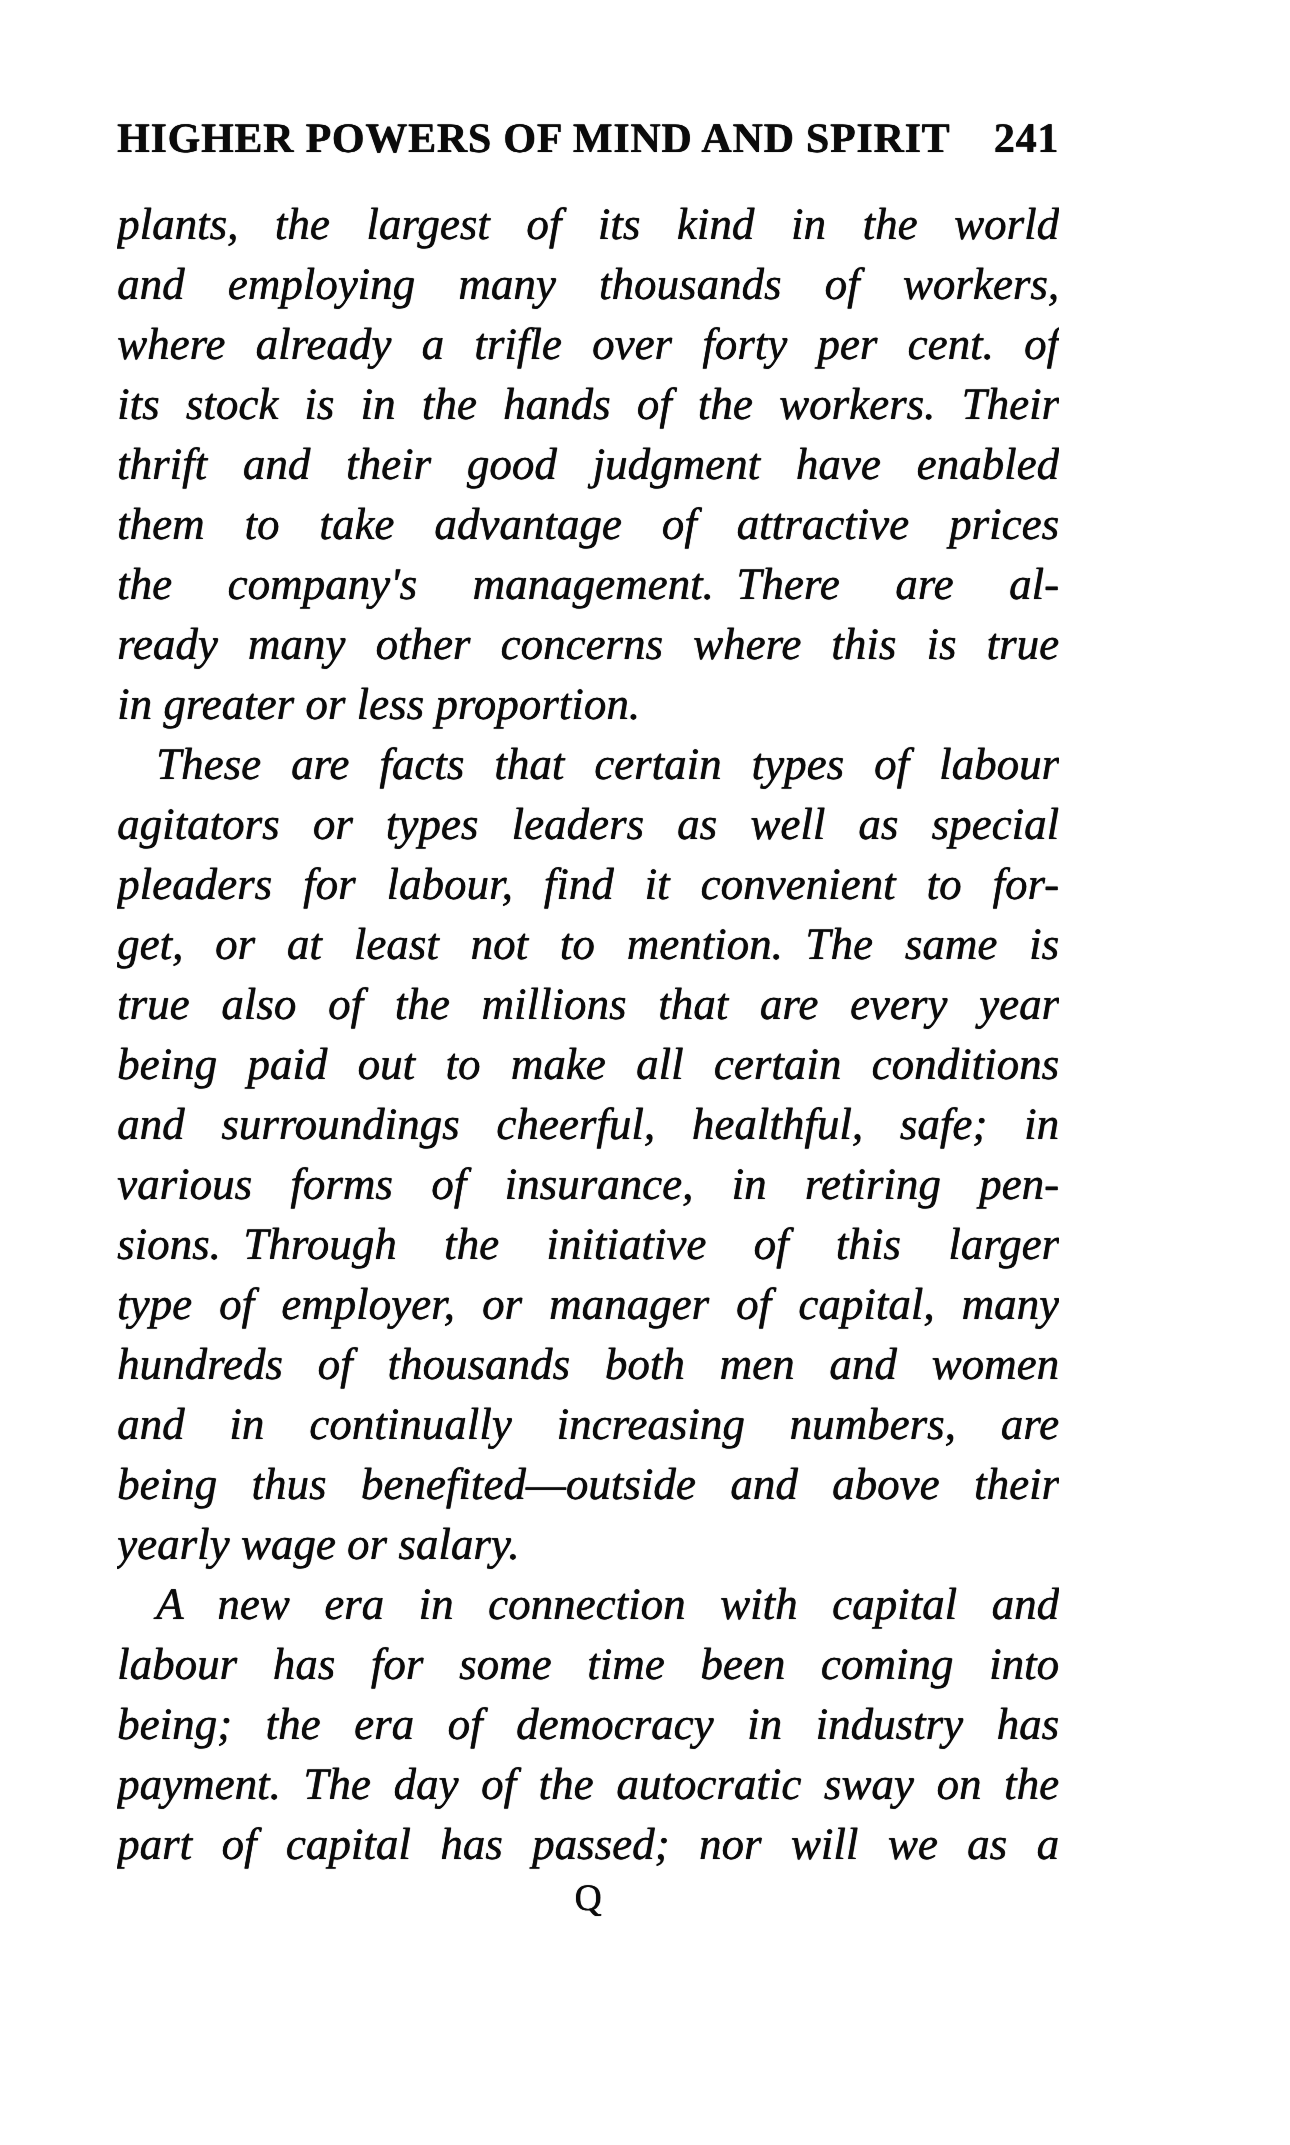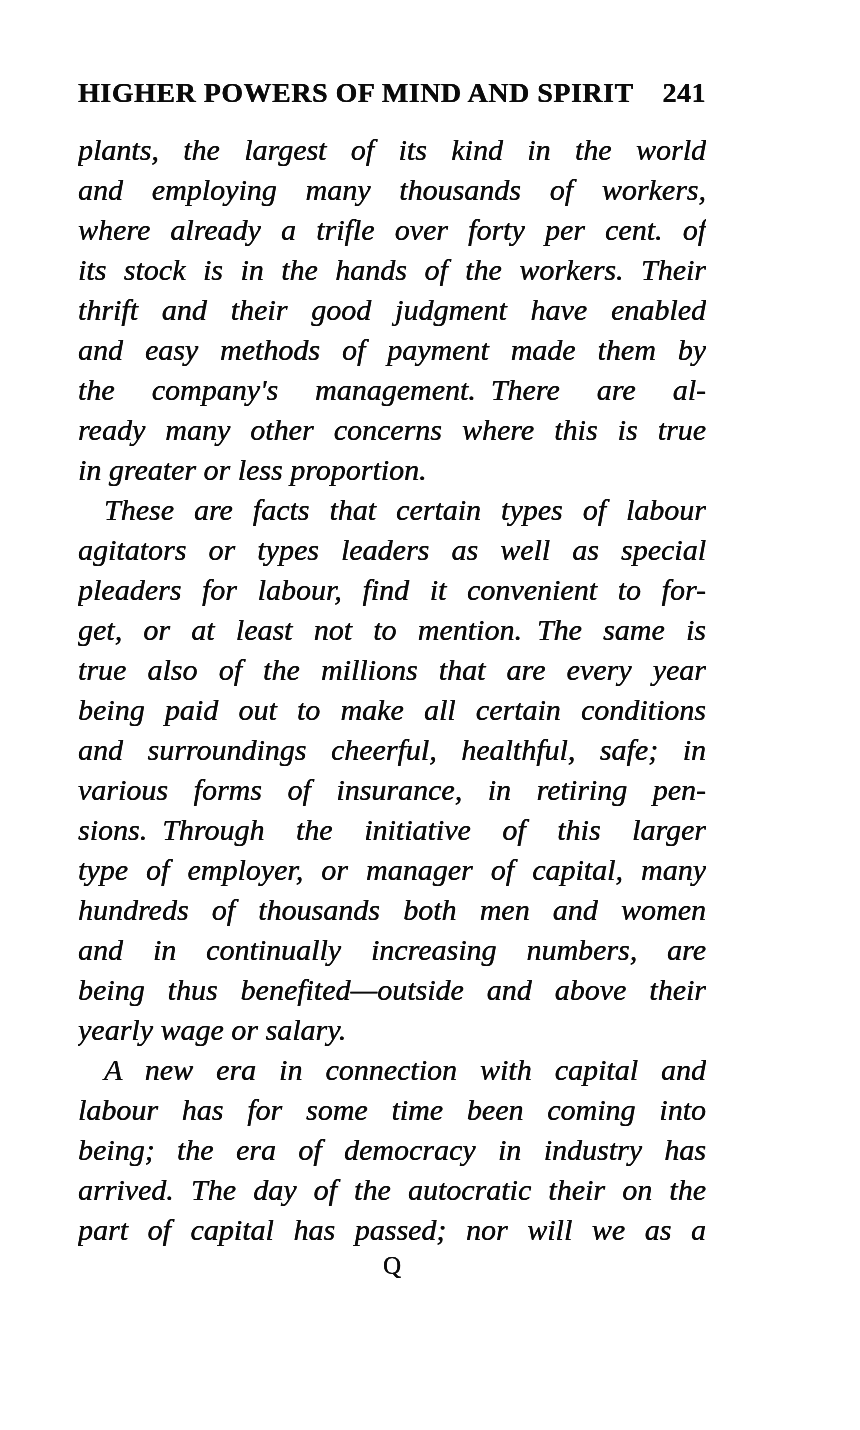--- a/index.html
+++ b/index.html
@@ -74,21 +74,21 @@
   </div>
 
   <div class="page-body">
 
     <div class="para">
       <div class="ln">plants, the largest of its kind in the world</div>
       <div class="ln">and employing many thousands of workers,</div>
       <div class="ln">where already a trifle over forty per cent. of</div>
       <div class="ln">its stock is in the hands of the workers. Their</div>
       <div class="ln">thrift and their good judgment have enabled</div>
-      <div class="ln">and easy methods of payment made them by</div>
+      <div class="ln">them to take advantage of attractive prices</div>
       <div class="ln">the company's management. There are al-</div>
       <div class="ln">ready many other concerns where this is true</div>
       <div class="ln ln-last">in greater or less proportion.</div>
     </div>
 
     <div class="para">
       <div class="ln ln-indent">These are facts that certain types of labour</div>
       <div class="ln">agitators or types leaders as well as special</div>
       <div class="ln">pleaders for labour, find it convenient to for-</div>
       <div class="ln">get, or at least not to mention. The same is</div>
@@ -101,21 +101,21 @@
       <div class="ln">hundreds of thousands both men and women</div>
       <div class="ln">and in continually increasing numbers, are</div>
       <div class="ln">being thus benefited—outside and above their</div>
       <div class="ln ln-last">yearly wage or salary.</div>
     </div>
 
     <div class="para">
       <div class="ln ln-indent">A new era in connection with capital and</div>
       <div class="ln">labour has for some time been coming into</div>
       <div class="ln">being; the era of democracy in industry has</div>
-      <div class="ln">arrived. The day of the autocratic their on the</div>
+      <div class="ln">payment. The day of the autocratic sway on the</div>
       <div class="ln">part of capital has passed; nor will we as a</div>
     </div>
 
   </div>
 
   <div class="signature">Q</div>
 
 </div>
 
 </body></html>

